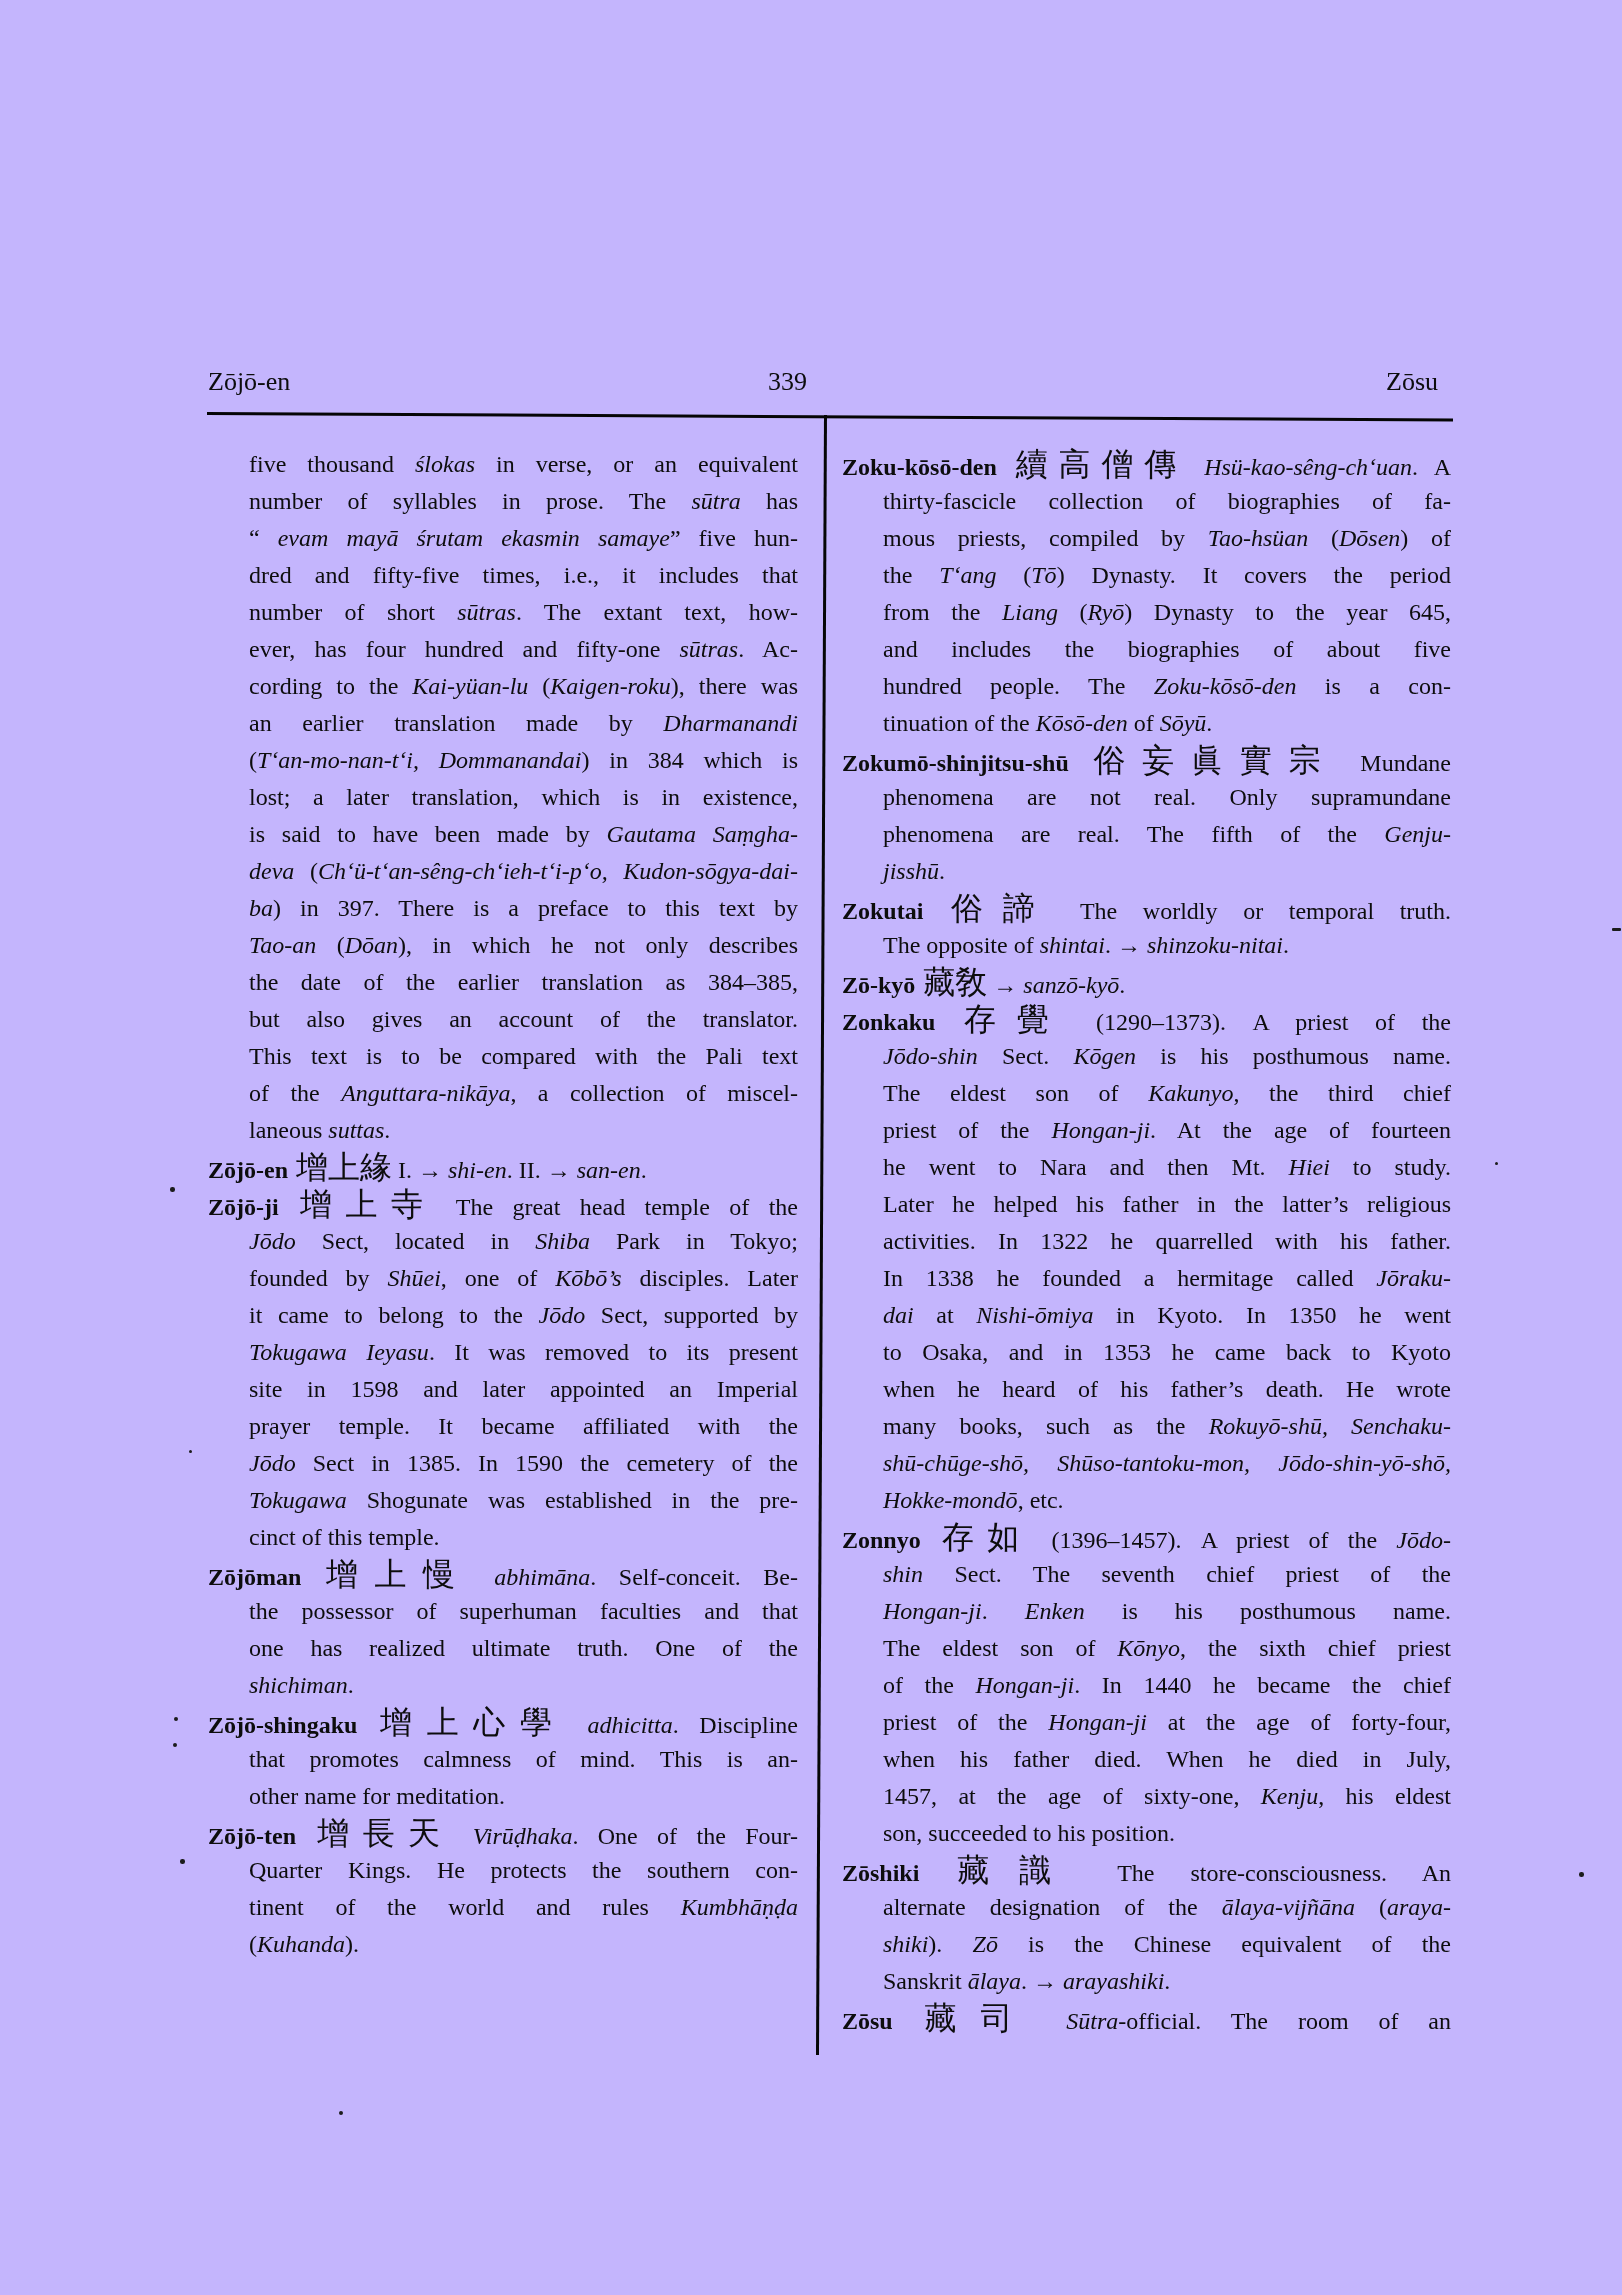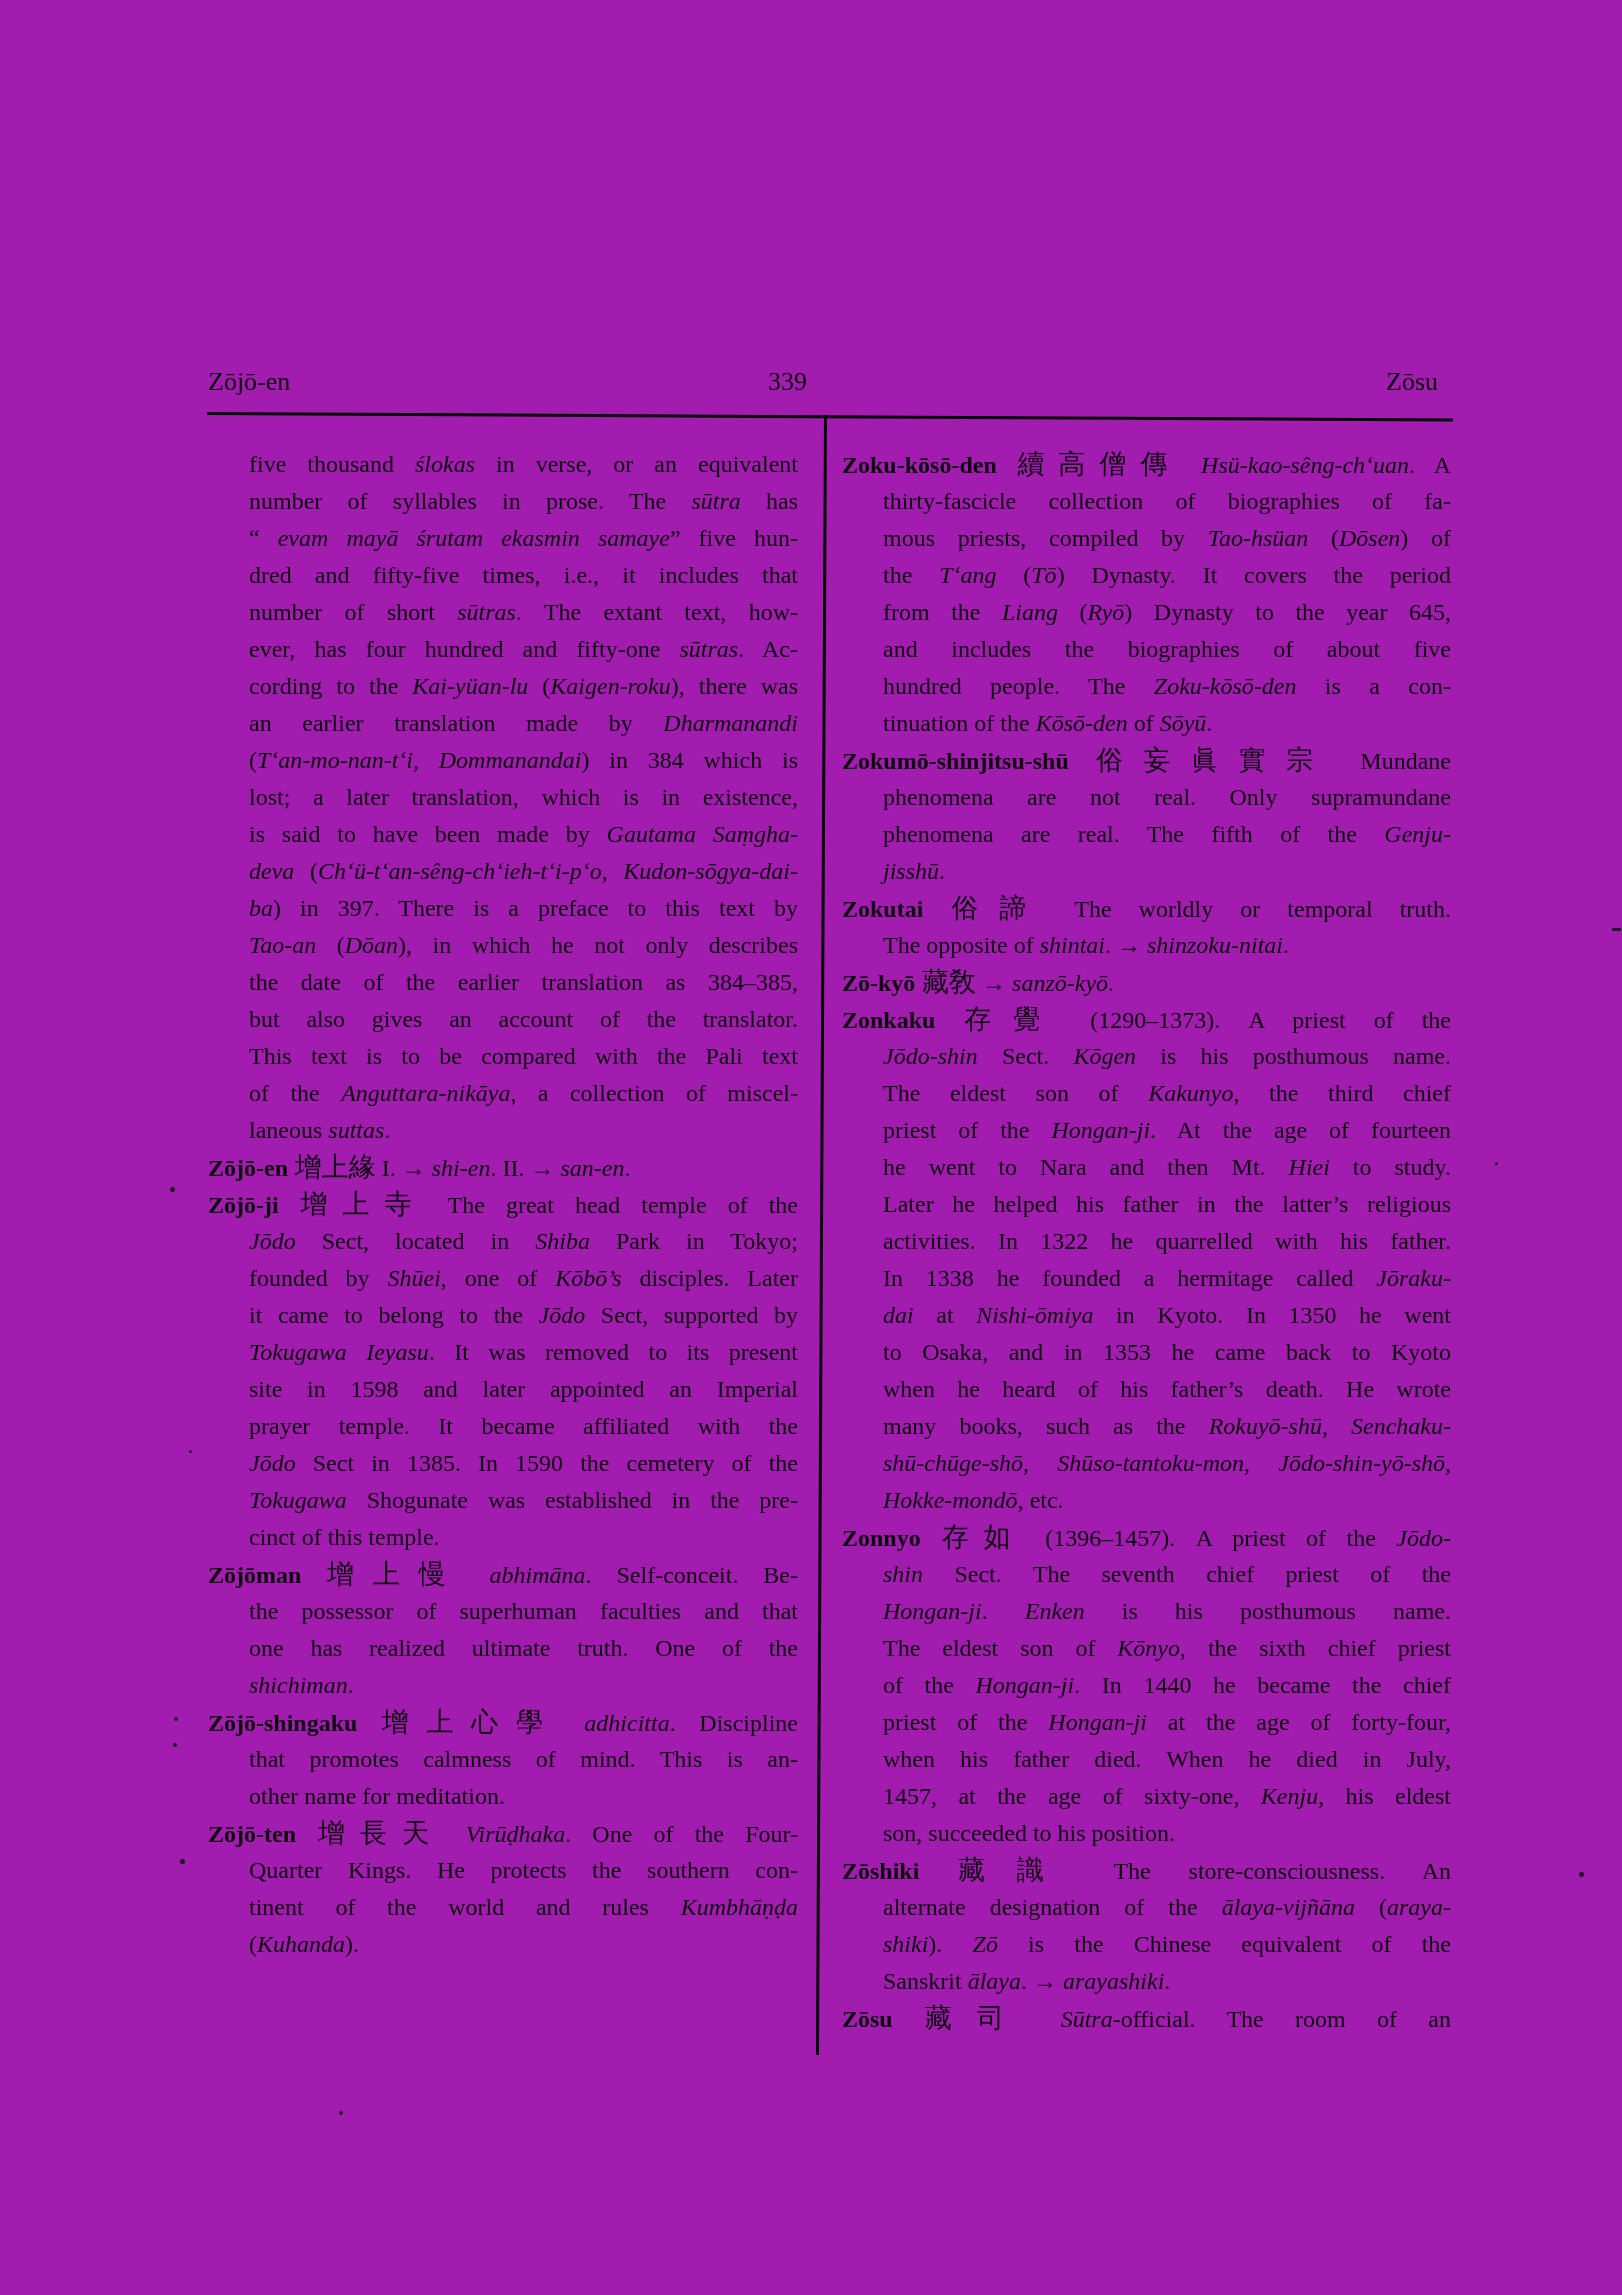--- a/index.html
+++ b/index.html
@@ -1,19 +1,19 @@
 <!DOCTYPE html>
 <html style="font-size:9px"><head>
 <meta charset="utf-8">
 <style>
   html,body{margin:0;padding:0;background:#e8e8e4;}
   .page{
     position:relative;
     width:1623px;height:2295px;
-    background:#a21caf;
+    background:#c4b5fd;
     font-family:"Liberation Serif","DejaVu Serif",serif;
     color:#0d0d0d;
     overflow:hidden;
   }
   .hdr{position:absolute;top:367px;font-size:26px;line-height:29.5px;}
   .hdr-left{left:208px;}
   .hdr-center{left:768px;}
   .hdr-right{left:1386px;}
   .rule{
     position:absolute;left:207px;top:412px;width:1246px;height:2.8px;
@@ -29,21 +29,21 @@
   .line{
     height:37px;line-height:37px;
     font-size:24px;
     text-align:justify;text-align-last:justify;
     overflow:hidden;white-space:normal;
   }
   .line.cont{padding-left:41px;}
   .line.last{text-align-last:left;}
   .s-i{font-style:italic;}
   .s-b{font-weight:bold;}
-  .s-k{font-size:27px;}
+  .s-k{font-size:32px;}
   .speck{position:absolute;background:#1c1c1c;border-radius:50%;}
 </style>
 </head>
 <body>
 
 <div class="page">
 
   <div class="hdr hdr-left">Zōjō-en</div>
   <div class="hdr hdr-center">339</div>
   <div class="hdr hdr-right">Zōsu</div>

